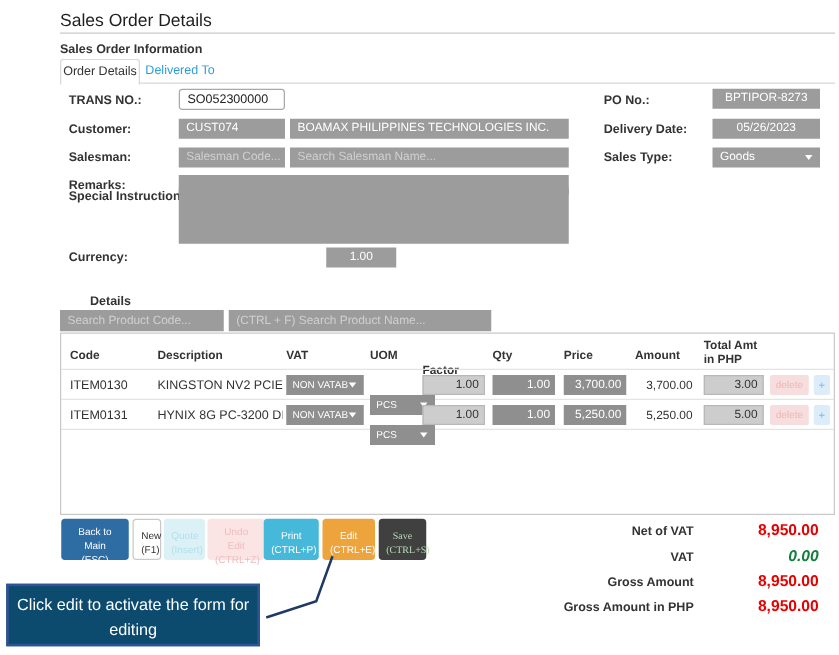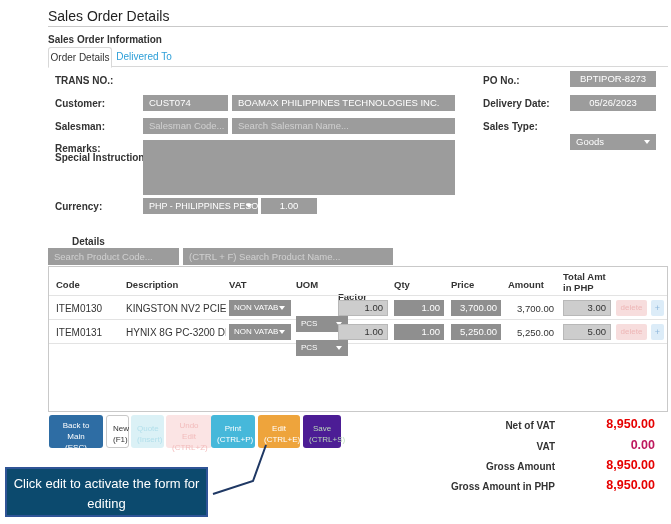--- a/index.html
+++ b/index.html
@@ -43,60 +43,57 @@
   .btn{position:absolute;top:415px;height:33px;border:none;border-radius:3px;
         font-size:8px;line-height:11px;text-align:center;padding-top:5px;cursor:pointer;
         font-family:"Liberation Sans",sans-serif;box-sizing:border-box;color:#fff;}
   .btn div{pointer-events:none;}
   .b-back{background:#2e6da4;}
   .b-new{background:#fff;border:1px solid #c9c9c9;color:#333;}
   .b-quote{background:#dbf1f6;color:#b2dfeb;}
   .b-undo{background:#fbe4e4;color:#f2bcbc;}
   .b-print{background:#46b8da;}
   .b-edit{background:#eea43c;}
-  .b-save{background:#4c1d95;color:#b9d9b9;}
+  .b-save{background:#404040;color:#b9d9b9;font-family:Liberation Serif, serif;}
   .tot-lbl{font-size:10px;font-weight:bold;color:#333;text-align:right;}
   .tot-val{font-size:12.5px;font-weight:bold;text-align:right;}
   .callout{background:#0c4a6e;border:2px solid #2f5496;color:#fff;font-size:13px;
         text-align:center;line-height:1.55;padding-top:5px;}
 </style>
 </head>
 <body>
 
 <div class="stage">
 
   <div class="abs title" style="left:48px;top:8px;">Sales Order Details</div>
   <div class="abs rule" style="left:48px;top:26px;width:620px;"></div>
 
   <div class="abs seclbl" style="left:48px;top:34px;">Sales Order Information</div>
   <div class="abs tabline" style="left:48px;top:47px;width:620px;height:20px;"></div>
   <div class="abs tab-active" style="left:48px;top:47px;width:64px;height:21px;">Order Details</div>
   <div class="abs tab-link" style="left:112px;top:47px;width:64px;height:20px;">Delivered To</div>
 
   <div class="abs lbl" style="left:55px;top:75px;">TRANS NO.:</div>
+  <input class="abs winput" style="left: 143px; top: 71px; width: 85px;" value="SO052300000">
 
   <div class="abs lbl" style="left:55px;top:98px;">Customer:</div>
   <div class="abs gfield" style="left:143px;top:95px;width:85px;">CUST074</div>
   <div class="abs gfield" style="left:232px;top:95px;width:223px;">BOAMAX PHILIPPINES TECHNOLOGIES INC.</div>
 
   <div class="abs lbl" style="left:55px;top:121px;">Salesman:</div>
   <div class="abs gfield gph" style="left:143px;top:118px;width:85px;">Salesman Code...</div>
   <div class="abs gfield gph" style="left:232px;top:118px;width:223px;">Search Salesman Name...</div>
 
   <div class="abs lbl" style="left:55px;top:143px;">Remarks:</div>
   <div class="abs gfield" style="left:143px;top:140px;width:312px;"></div>
 
   <div class="abs lbl" style="left:55px;top:152px;">Special Instructions:</div>
   <div class="abs gfield gtall" style="left:143px;top:150px;width:312px;"></div>
 
   <div class="abs lbl" style="left:55px;top:201px;">Currency:</div>
-  <div class="abs gfield ddl" style="left:143px;top:198px;width:115px;font-size:9px;">
-    <span>PHP - PHILIPPINES PESO</span>
-    <span class="chev"></span>
-  </div>
   <div class="abs gfield gcenter" style="left:261px;top:198px;width:56px;">1.00</div>
 
   <div class="abs lbl" style="left:483px;top:75px;">PO No.:</div>
   <div class="abs gfield gcenter" style="left:570px;top:71px;width:86px;">BPTIPOR-8273</div>
 
   <div class="abs lbl" style="left:483px;top:98px;">Delivery Date:</div>
   <div class="abs gfield gcenter" style="left:570px;top:95px;width:86px;">05/26/2023</div>
 
   <div class="abs lbl" style="left:483px;top:121px;">Sales Type:</div>
   <div class="abs gfield ddl" style="left:570px;top:118px;width:86px;">
@@ -187,21 +184,21 @@
     <div>(CTRL+E)</div>
   </button>
   <button class="btn b-save" style="left:303px;width:38px;">
     <div>Save</div>
     <div>(CTRL+S)</div>
   </button>
 
   <div class="abs tot-lbl" style="left:430px;top:420px;width:125px;">Net of VAT</div>
   <div class="abs tot-val" style="left:555px;top:417px;width:100px;color:#e60000;">8,950.00</div>
   <div class="abs tot-lbl" style="left:430px;top:441px;width:125px;">VAT</div>
-  <div class="abs tot-val" style="left:555px;top:438px;width:100px;color:#be185d;">0.00</div>
+  <div class="abs tot-val" style="left:555px;top:438px;width:100px;color:#15803d;font-style:italic;">0.00</div>
   <div class="abs tot-lbl" style="left:430px;top:461px;width:125px;">Gross Amount</div>
   <div class="abs tot-val" style="left:555px;top:458px;width:100px;color:#e60000;">8,950.00</div>
   <div class="abs tot-lbl" style="left:430px;top:481px;width:125px;">Gross Amount in PHP</div>
   <div class="abs tot-val" style="left:555px;top:478px;width:100px;color:#e60000;">8,950.00</div>
 
   <div class="abs callout" style="left:5px;top:467px;width:203px;height:50px;">Click edit to activate the form for editing</div>
   <svg class="abs" style="left:0;top:0;width:671px;height:524px;pointer-events:none;" viewBox="0 0 671 524">
     <polyline points="213,494 253,481 266,445" fill="none" stroke="#1f3864" stroke-width="2"></polyline>
   </svg>
 

